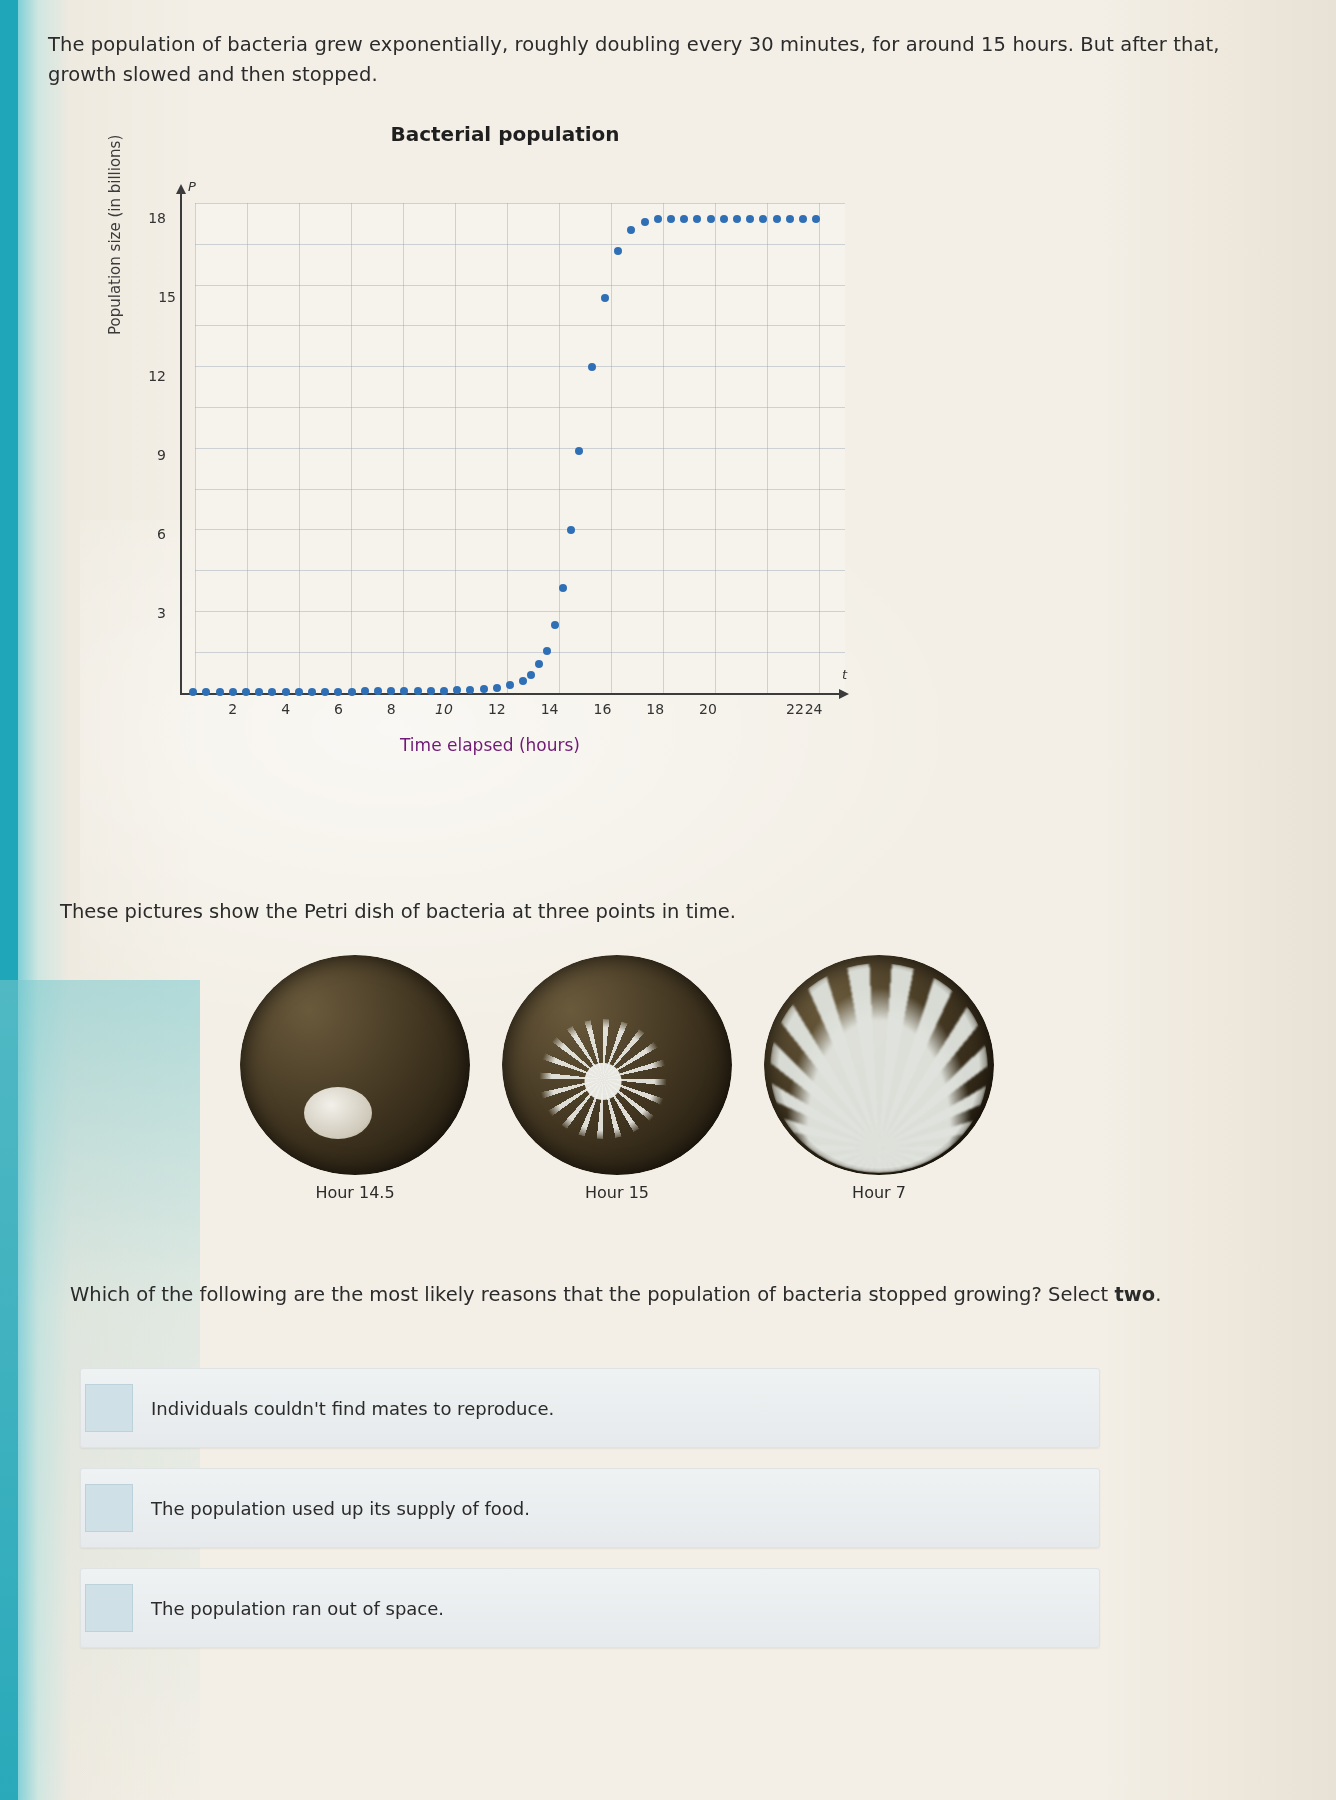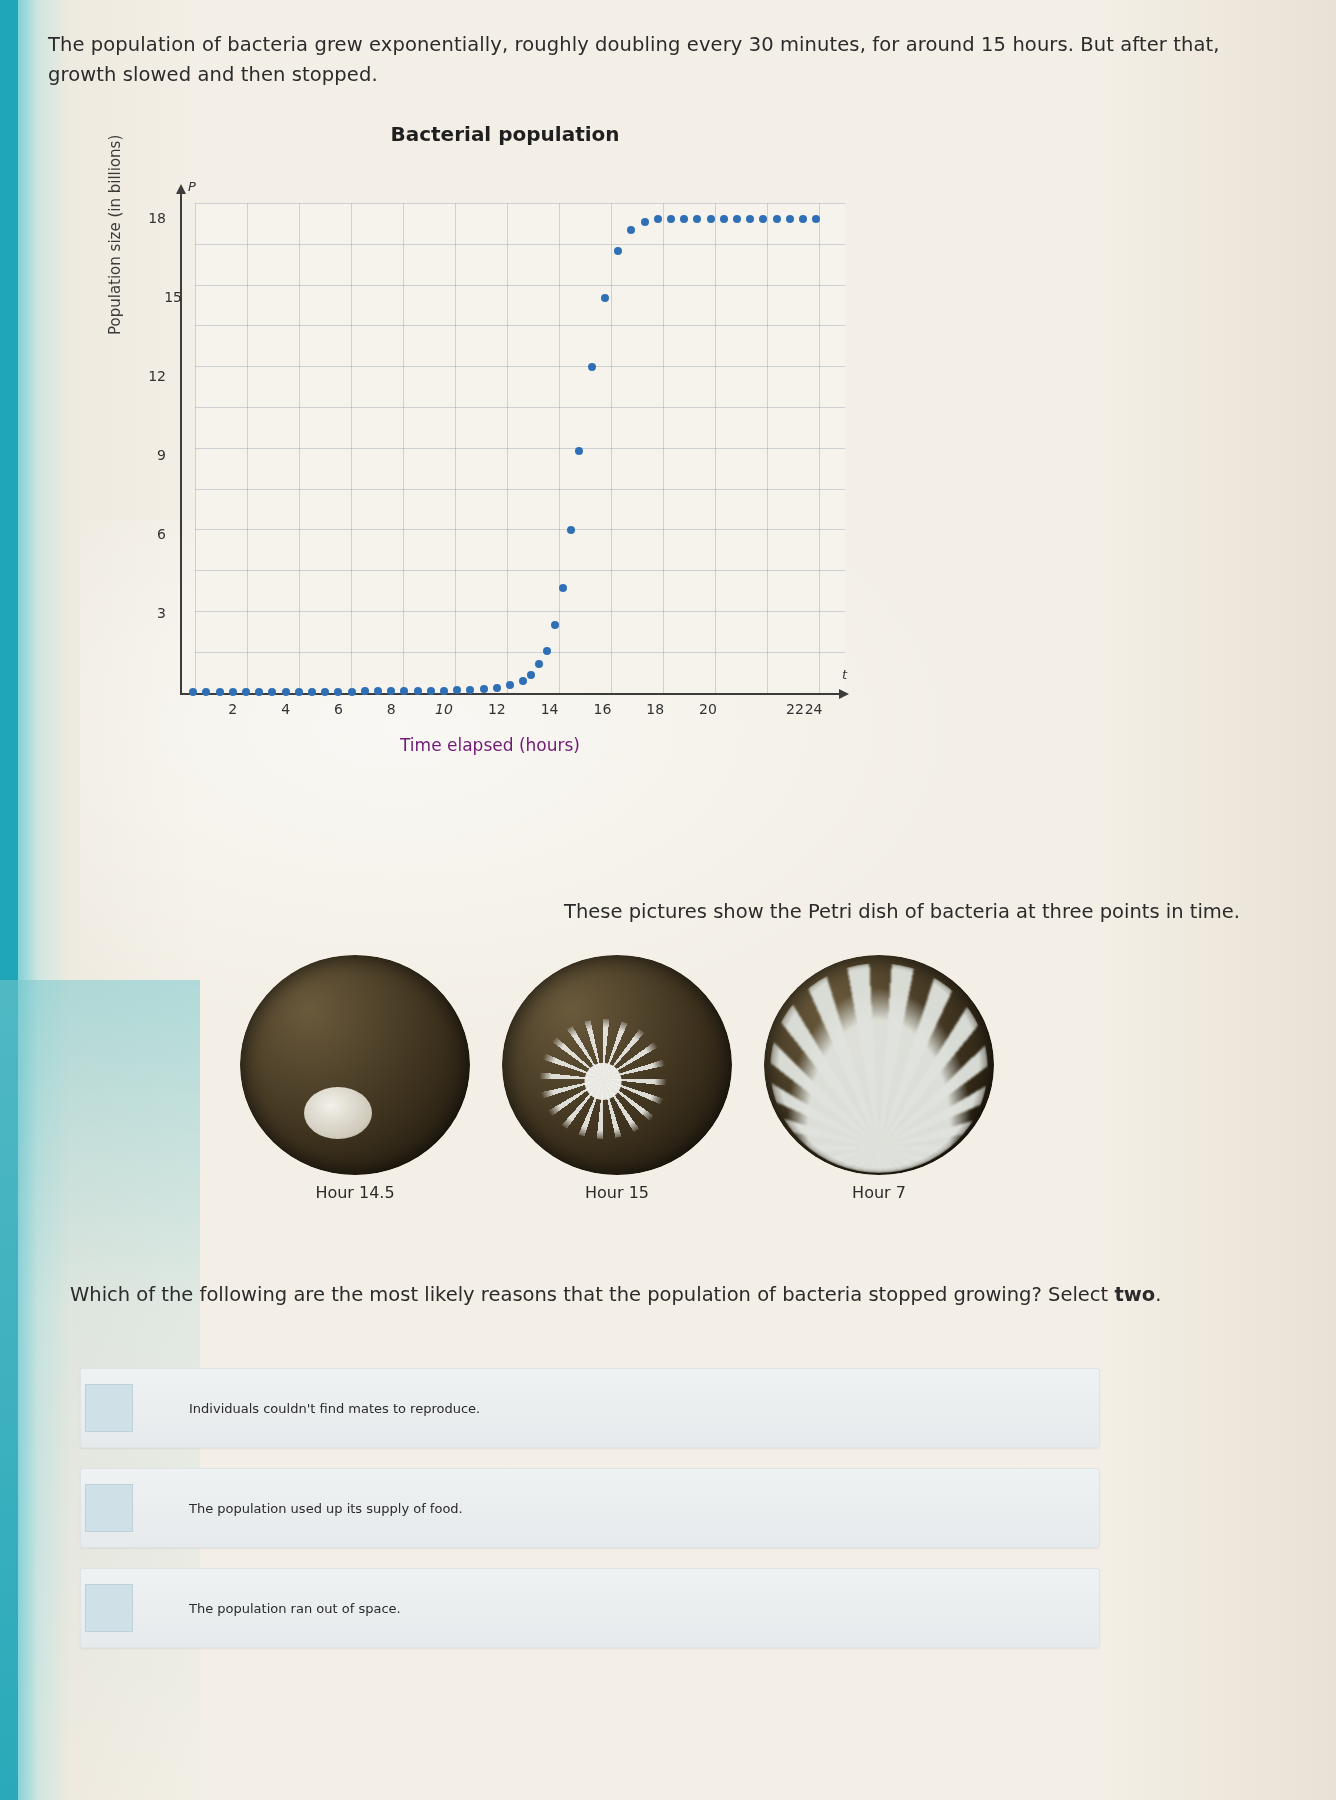--- a/index.html
+++ b/index.html
@@ -61,21 +61,21 @@
   .axis-x:after{content:"";position:absolute;right:-9px;top:-4px;border-left:10px solid #3c3c3c;border-top:5px solid transparent;border-bottom:5px solid transparent;}
   .axis-y{position:absolute;left:80px;top:8px;width:2px;height:502px;background:#3c3c3c;}
   .axis-y:after{content:"";position:absolute;left:-4px;top:-9px;border-bottom:10px solid #3c3c3c;border-left:5px solid transparent;border-right:5px solid transparent;}
   .axis-letter{position:absolute;font-size:13px;font-style:italic;color:#333;}
   .ytick{position:absolute;font-size:14px;color:#333;width:40px;text-align:right;}
   .xtick{position:absolute;font-size:14px;color:#333;width:30px;text-align:center;}
   .pt{position:absolute;width:8px;height:8px;border-radius:50%;background:#2f6fb5;}
 
   .pics-intro{
     position:absolute;left:60px;top:900px;width:1180px;
-    font-size:19.5px;color:#2b2b2b;text-align:right;
+    font-size:19.5px;color:#2b2b2b;
   }
   .dishes{position:absolute;left:240px;top:955px;width:860px;height:240px;}
   .dish{position:absolute;width:230px;height:220px;border-radius:50%;overflow:hidden;}
   .dish .rim{position:absolute;inset:0;border-radius:50%;
     background:radial-gradient(ellipse at 30% 25%, #6a5a3c, #3a2f1c 60%, #17120a 100%);
     box-shadow:inset 0 0 22px rgba(0,0,0,.75);}
   .caption{position:absolute;top:228px;width:230px;text-align:center;font-size:16px;color:#2b2b2b;}
 
   .colony1{position:absolute;left:64px;top:132px;width:68px;height:52px;border-radius:50%;
     background:radial-gradient(ellipse at 40% 35%, #f2f0ea, #cfc9ba 70%, #9e9684);
@@ -128,21 +128,21 @@
     border:1px solid #dfe3e4;border-radius:3px;
     box-shadow:0 1px 2px rgba(0,0,0,.06);
     display:flex;align-items:center;
   }
   .chk{
     width:46px;height:46px;margin-left:4px;margin-right:18px;
     background:#cfe0e6;border:1px solid #bcd2da;
     display:flex;align-items:center;justify-content:center;
     color:#6d8f9b;font-size:18px;
   }
-  .choice-text{font-size:13px;color:#2b2b2b;margin-left:38px;}
+  .choice-text{font-size:18px;color:#2b2b2b;}
 </style>
 </head>
 <body>
 
 <div class="page-bg"></div>
 <div class="glare"></div>
 <div class="glare2"></div>
 
 <div class="content">
 
@@ -168,21 +168,21 @@
         <div class="xtick" style="left: 434.6px; top: 516px;">14</div>
         <div class="xtick" style="left: 487.4px; top: 516px;">16</div>
         <div class="xtick" style="left: 540.2px; top: 516px;">18</div>
         <div class="xtick" style="left: 593px; top: 516px;">20</div>
         <div class="xtick" style="left: 680px; top: 516px;">22</div>
         <div class="xtick" style="left: 698.6px; top: 516px;">24</div>
         <div class="ytick" style="left: 26px; top: 420.053px;">3</div>
         <div class="ytick" style="left: 26px; top: 341.105px;">6</div>
         <div class="ytick" style="left: 26px; top: 262.158px;">9</div>
         <div class="ytick" style="left: 26px; top: 183.211px;">12</div>
-        <div class="ytick" style="left: 42px; top: 104.263px;">15</div>
+        <div class="ytick" style="left: 36px; top: 104.263px;">15</div>
         <div class="ytick" style="left: 26px; top: 25.3158px;">18</div>
       </div>
     <div id="points">
         <div class="pt" style="left: 89.2px; top: 502.684px;"></div>
         <div class="pt" style="left: 102.4px; top: 502.684px;"></div>
         <div class="pt" style="left: 115.6px; top: 502.684px;"></div>
         <div class="pt" style="left: 128.8px; top: 502.684px;"></div>
         <div class="pt" style="left: 142px; top: 502.684px;"></div>
         <div class="pt" style="left: 155.2px; top: 502.684px;"></div>
         <div class="pt" style="left: 168.4px; top: 502.684px;"></div>

